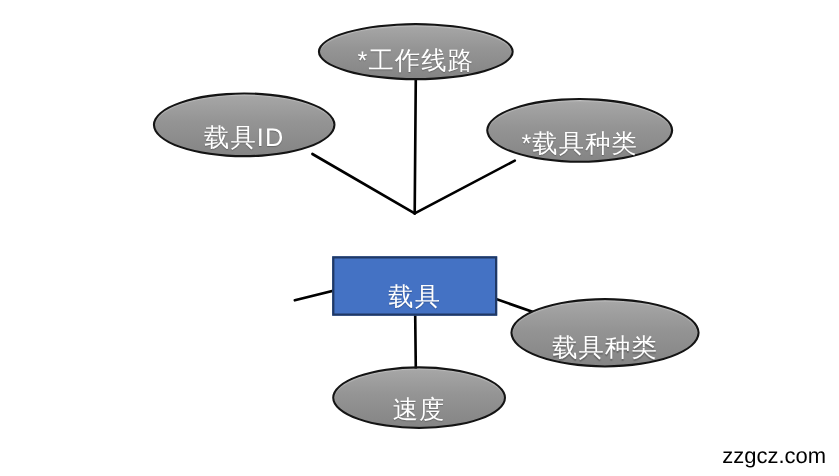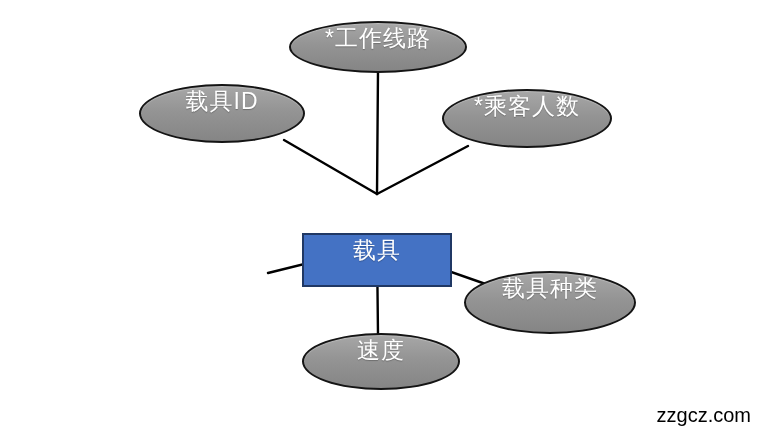--- a/index.html
+++ b/index.html
@@ -22,21 +22,21 @@
     height: 433px;
   }
   .connectors line {
     stroke: #000000;
     stroke-width: 2.4;
     stroke-linecap: round;
   }
   .node {
     position: absolute;
     display: flex;
-    align-items: flex-start;
+    align-items: flex-end;
     justify-content: center;
     color: #ffffff;
     font-size: 23px;
     font-weight: 400;
     letter-spacing: 1px;
     text-shadow: 0 1px 1px rgba(0,0,0,0.25);
     box-sizing: border-box;
     user-select: none;
   }
   .entity {
@@ -86,21 +86,21 @@
 
   <div class="node attr attr-route">
     <span>*工作线路</span>
   </div>
 
   <div class="node attr attr-id">
     <span class="key-label">载具ID</span>
   </div>
 
   <div class="node attr attr-type">
-    <span>*乘客人数</span>
+    <span>*载具种类</span>
   </div>
 
   <div class="node entity">
     <span>载具</span>
   </div>
 
 
   <div class="node attr attr-speed">
     <span>速度</span>
   </div>

